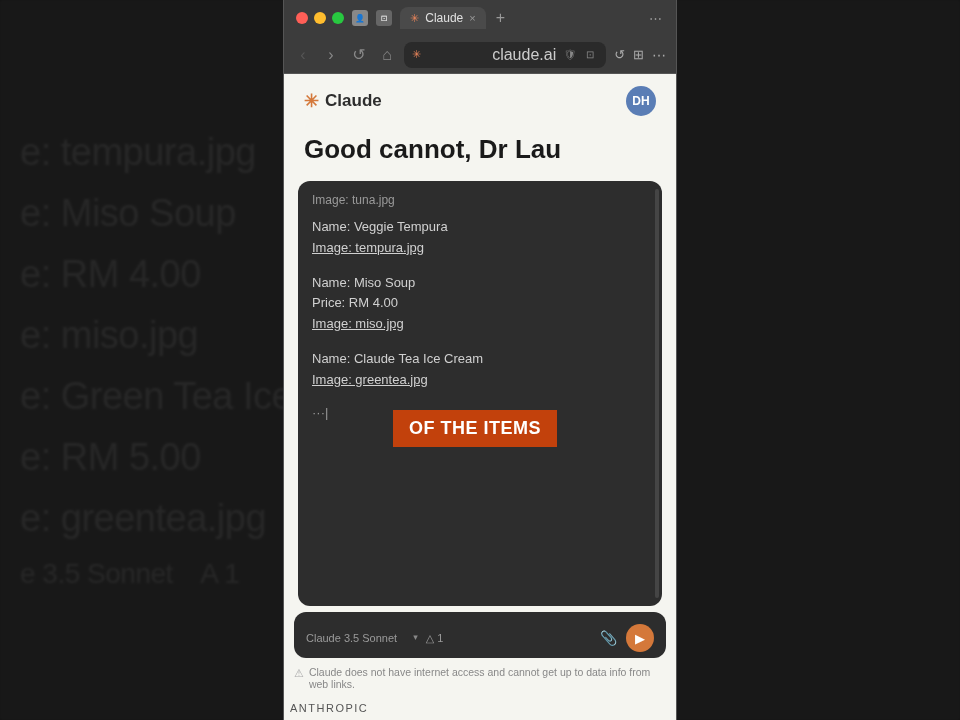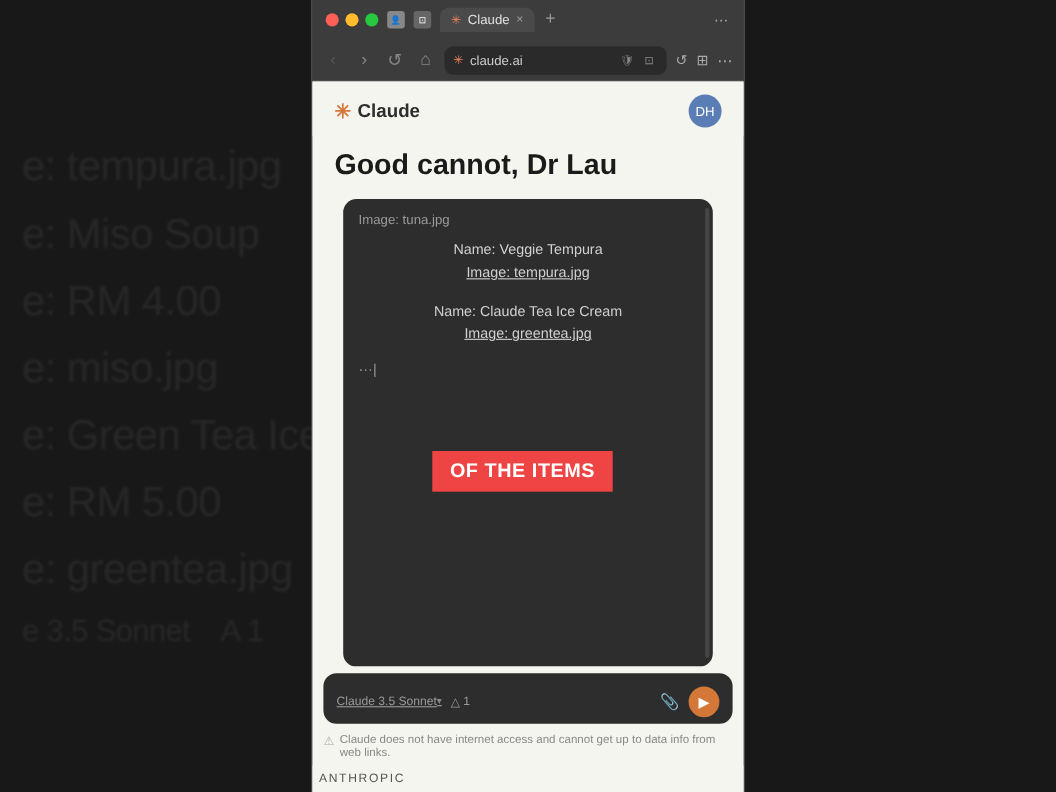--- a/index.html
+++ b/index.html
@@ -169,22 +169,23 @@
       align-items: center;
       padding: 0 8px;
       gap: 6px;
     }
     .address-icon {
       color: #e8845a;
       font-size: 11px;
     }
     .address-text {
       color: #ccc;
-      font-size: 12px;
+      font-size: 16px;
       flex: 1;
+      text-align: right;
     }
     .address-badges {
       display: flex;
       gap: 4px;
       align-items: center;
     }
     .address-badge {
       width: 16px;
       height: 16px;
       display: flex;
@@ -232,37 +233,37 @@
     .user-avatar {
       width: 30px;
       height: 30px;
       border-radius: 50%;
       background: #5a7db5;
       display: flex;
       align-items: center;
       justify-content: center;
       color: white;
       font-size: 12px;
-      font-weight: 400;
+      font-weight: 700;
     }
 
     
     .greeting {
       padding: 10px 20px 16px;
       font-size: 26px;
       font-weight: 600;
       color: #1a1a1a;
       flex-shrink: 0;
     }
 
     
     .chat-area {
       flex: 1;
       overflow: hidden;
-      padding: 0 28px;
+      padding: 0 14px;
       display: flex;
       flex-direction: column;
     }
 
     .message-box {
       background: #2d2d2d;
       border-radius: 12px;
       padding: 12px 14px;
       flex: 1;
       overflow-y: auto;
@@ -285,21 +286,20 @@
       margin-bottom: 10px;
     }
 
     .menu-item {
       margin-bottom: 14px;
     }
     .menu-item-line {
       color: #d0d0d0;
       font-size: 13px;
       line-height: 1.6;
-      text-align: center;
     }
     .menu-item-line.name { font-size: 13px; }
     .menu-item-line.price { font-size: 13px; }
     .menu-item-line.image { font-size: 13px; text-decoration: underline; }
 
     
     .input-area {
       padding: 6px 10px 4px;
       flex-shrink: 0;
     }
@@ -309,25 +309,24 @@
       padding: 8px 12px 6px;
     }
     .input-toolbar {
       display: flex;
       align-items: center;
       justify-content: space-between;
       margin-top: 4px;
     }
     .model-selector {
       display: flex;
-      gap: 0;
+      gap: 16px;
       color: #9a9a9a;
       font-size: 11px;
       cursor: pointer;
-      text-decoration: underline;
     }
     .model-chevron {
       font-size: 9px;
       color: #888;
     }
     .token-count {
       display: flex;
       align-items: center;
       gap: 3px;
       color: #9a9a9a;
@@ -382,21 +381,21 @@
       font-size: 11px;
       padding: 6px;
       letter-spacing: 1.5px;
       flex-shrink: 0;
       background: #f5f5f0;
     }
 
     
     .highlight-overlay {
       position: absolute;
-      background: #ef4444;
+      background: #c2410c;
       color: #ffffff;
       font-size: 18px;
       font-weight: 700;
       padding: 8px 16px;
       letter-spacing: 0.5px;
       z-index: 20;
       pointer-events: none;
       
       top: 410px;
       left: 393px;
@@ -481,20 +480,25 @@
 
         <div style="position:absolute; right:3px; top:8px; bottom:8px; width:4px; background:#555; border-radius:2px; opacity:0.6;"></div>
 
         <div class="msg-header-line">Image: tuna.jpg</div>
 
         <div class="menu-item">
           <div class="menu-item-line name">Name: Veggie Tempura</div>
           <div class="menu-item-line image">Image: tempura.jpg</div>
         </div>
 
+        <div class="menu-item">
+          <div class="menu-item-line name">Name: Miso Soup</div>
+          <div class="menu-item-line price">Price: RM 4.00</div>
+          <div class="menu-item-line image">Image: miso.jpg</div>
+        </div>
 
         <div class="menu-item">
           <div class="menu-item-line name">Name: Claude Tea Ice Cream</div>
           <div class="menu-item-line image">Image: greentea.jpg</div>
         </div>
 
         <div style="color:#999; font-size:13px; margin-top:6px;">···|</div>
       </div>
     </div>
 

